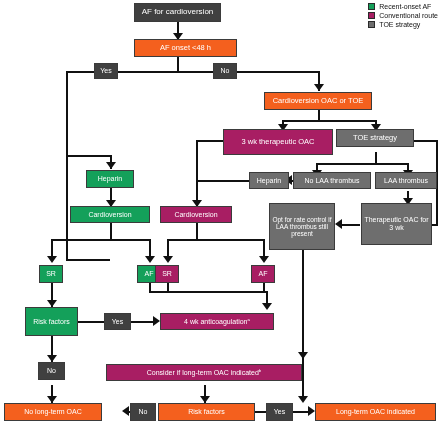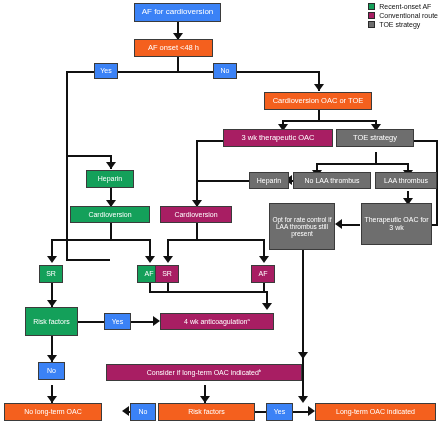--- a/index.html
+++ b/index.html
@@ -3,21 +3,21 @@
 <meta charset="utf-8">
 <style>
   html,body{margin:0;padding:0;background:#ffffff;}
   body{font-family:"Liberation Sans","DejaVu Sans",sans-serif;}
   #canvas{position:relative;width:440px;height:426px;background:#ffffff;overflow:hidden;}
 
   .node{position:absolute;box-sizing:border-box;border:1px solid #3b3b3b;
         color:#ffffff;display:flex;align-items:center;justify-content:center;
         text-align:center;line-height:1.08;z-index:5;}
 
-  .blue   {background:#3b82f6;}
+  .blue   {background:#404040;}
   .orange {background:#f4601e;}
   .green  {background:#14a05a;}
   .magenta{background:#a81e63;}
   .grey   {background:#6e6e6e;}
 
   .line{position:absolute;background:#111111;z-index:2;}
   .h{height:2px;}
   .v{width:2px;}
 
   .arrow{position:absolute;width:0;height:0;z-index:3;}
@@ -159,37 +159,37 @@
   <div class="arrow al" style="left:122px;top:406px;"></div>
 
   <div class="line h" style="left:255px;top:411px;width:20px;"></div>
   <div class="line h" style="left:293px;top:411px;width:18px;"></div>
   <div class="arrow ar" style="left:308px;top:406px;"></div>
 
   <div class="node blue" style="left:134px;top:3px;width:87px;height:19px;font-size:8px;">
     <span>AF for cardioversion</span>
   </div>
 
-  <div class="node orange" style="left:134px;top:39px;width:79px;height:18px;font-size:7.5px;">
+  <div class="node orange" style="left:134px;top:39px;width:103px;height:18px;font-size:7.5px;">
     <span>AF onset &lt;48 h</span>
   </div>
 
   <div class="node blue" style="left:94px;top:63px;width:24px;height:16px;font-size:7px;">
     <span>Yes</span>
   </div>
 
   <div class="node blue" style="left:213px;top:63px;width:24px;height:16px;font-size:7px;">
     <span>No</span>
   </div>
 
   <div class="node orange" style="left:264px;top:92px;width:108px;height:18px;font-size:7.5px;">
     <span>Cardioversion OAC or TOE</span>
   </div>
 
-  <div class="node magenta" style="left:223px;top:129px;width:110px;height:18px;font-size:7.5px;">
+  <div class="node magenta" style="left:223px;top:129px;width:110px;height:26px;font-size:7.5px;">
     <span>3 wk therapeutic OAC</span>
   </div>
 
   <div class="node grey" style="left:336px;top:129px;width:78px;height:18px;font-size:7.5px;">
     <span>TOE strategy</span>
   </div>
 
   <div class="node grey" style="left:249px;top:172px;width:40px;height:17px;font-size:7px;">
     <span>Heparin</span>
   </div>

